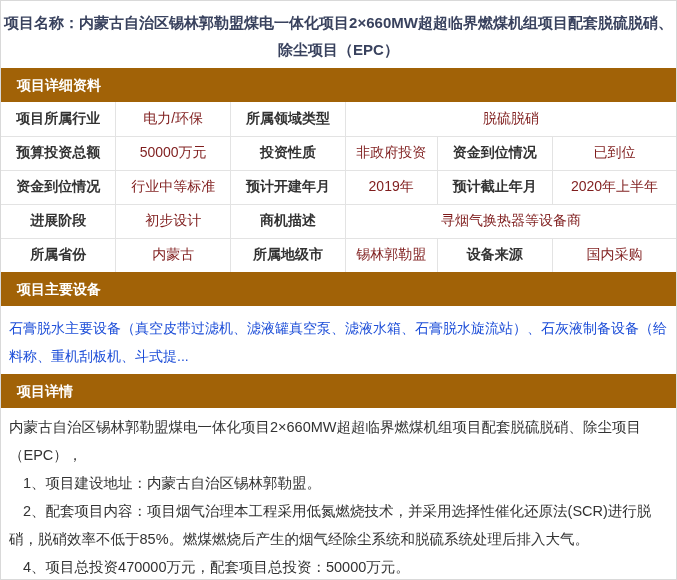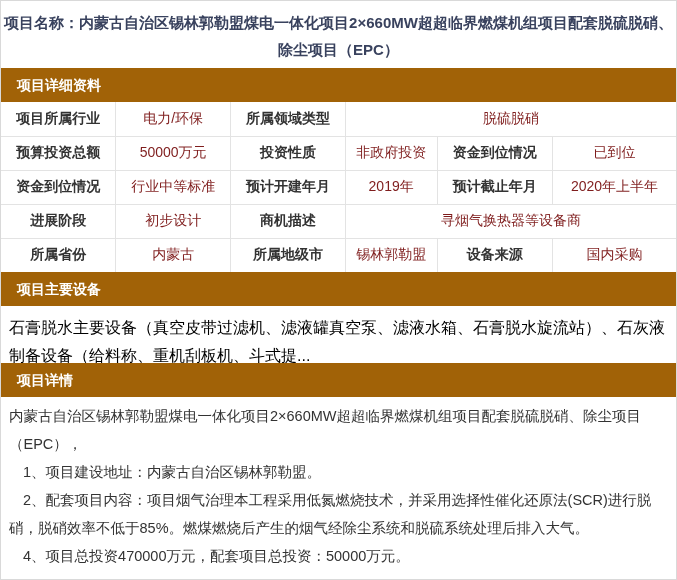--- a/index.html
+++ b/index.html
@@ -51,24 +51,24 @@
     overflow: hidden;
     white-space: nowrap;
   }
   table.details-table tr td:last-child { border-right: none; }
   table.details-table tr:first-child td { border-top: none; }
   table.details-table tr:last-child td { border-bottom: none; }
   td.lbl { font-weight: bold; color: #333333; }
   td.val { font-weight: normal; color: #7f1d1d; }
   .equipment-text {
     padding: 8px 8px 6px 8px;
-    height: 57px;
-    font-size: 16px;
+    height: 68px;
+    font-size: 14px;
     line-height: 28px;
-    color: #000000;
+    color: #1d4ed8;
     overflow: hidden;
   }
   .project-details {
     padding: 5px 8px 0 8px;
     font-size: 14.5px;
     line-height: 28px;
     color: #333333;
     overflow: hidden;
   }
   .project-details p { margin: 0; }

